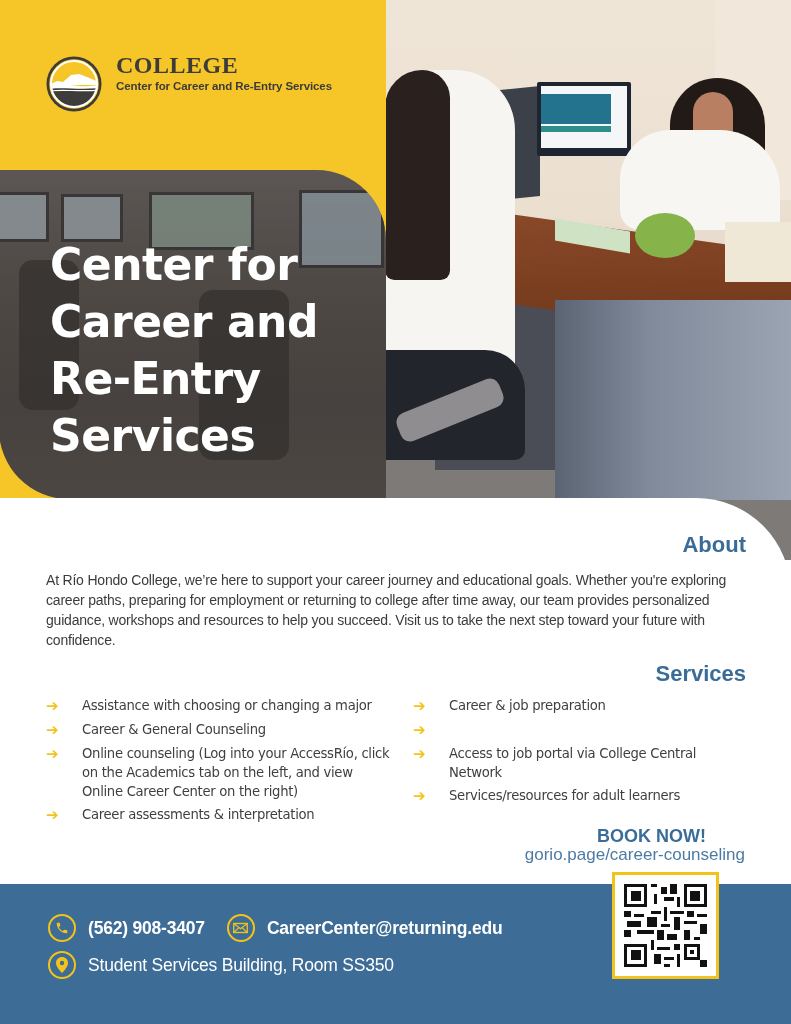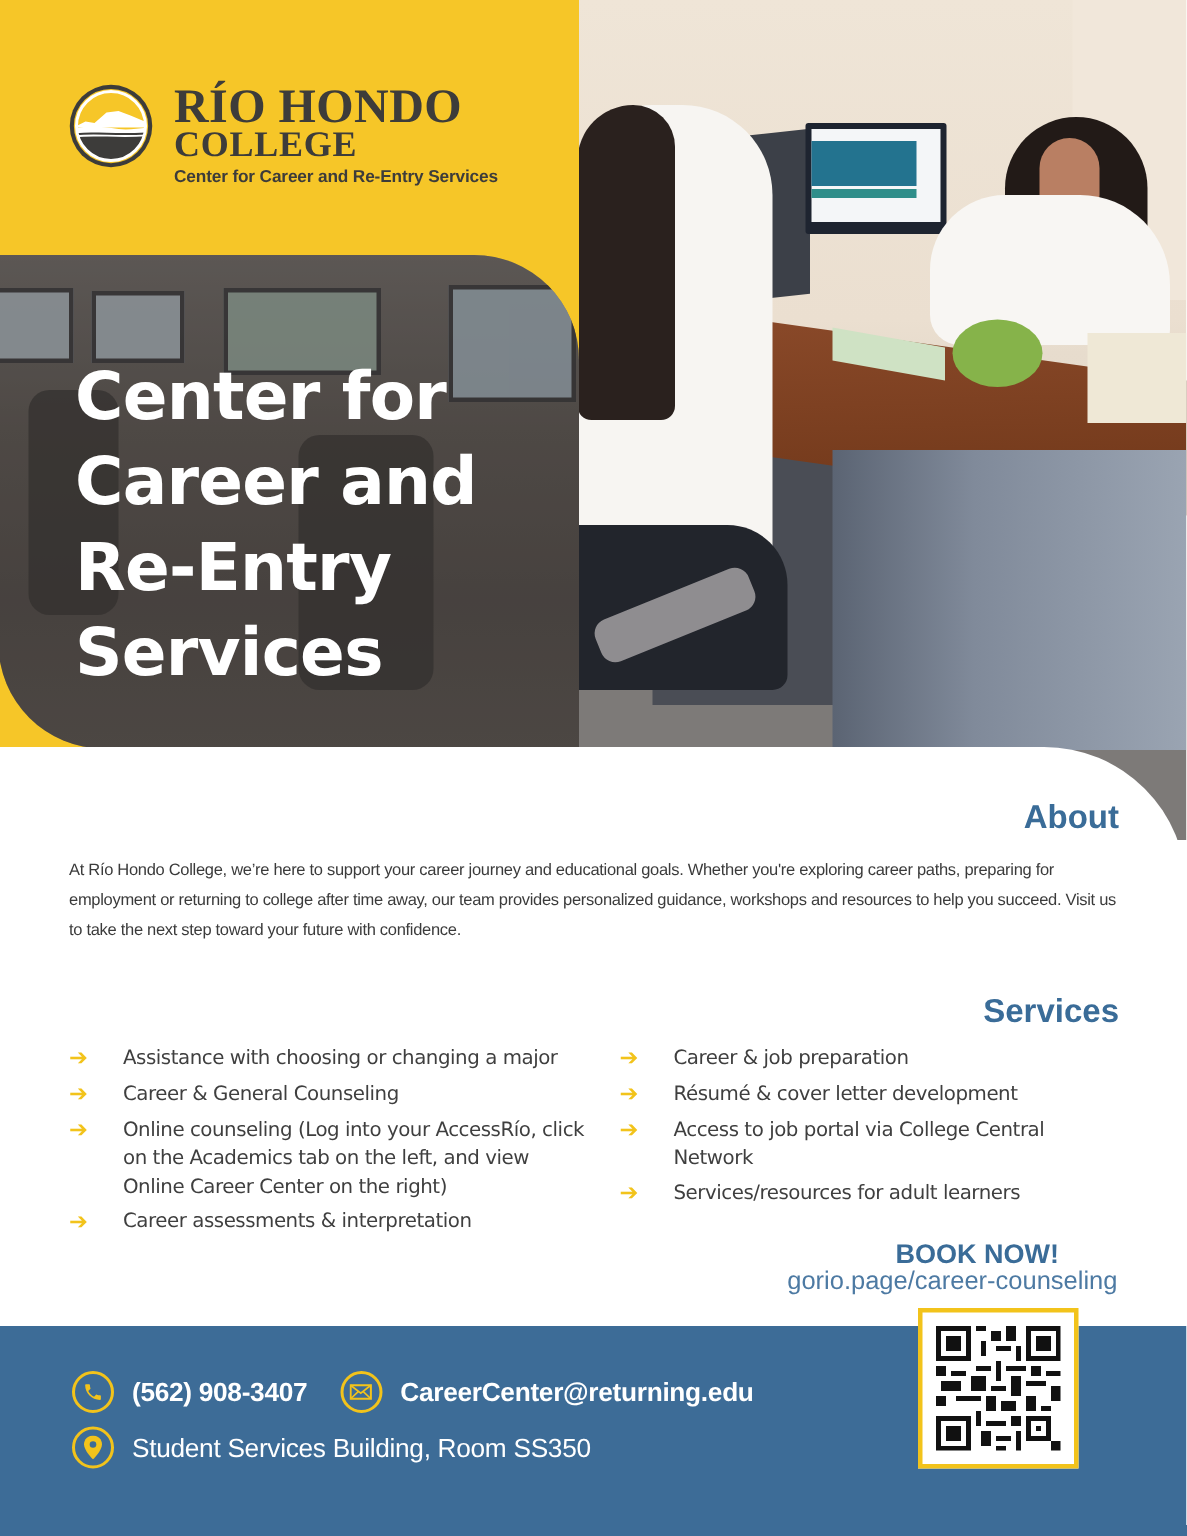--- a/index.html
+++ b/index.html
@@ -56,21 +56,21 @@
   .logo-dept { font-family: "Liberation Sans", sans-serif; font-weight: bold; color: #3d3c3a; font-size: 11.5px; margin-top: 4px; letter-spacing: -0.1px; }
 
   
   .sheet { position: absolute; left: 0; top: 498px; width: 791px; height: 390px; background: #ffffff; border-radius: 0 95px 0 0; }
 
   
   .section-head { position: absolute; left: 46px; display: flex; align-items: flex-end; width: 700px; flex-direction: column; }
   .section-head .h { font-family: "Liberation Sans", sans-serif; font-weight: bold; color: #336699; color: #3a6c98; font-size: 22px; line-height: 24px; }
   .section-head .rule { flex: 1; border-bottom: 1.5px solid #6f93b3; margin-bottom: 3px; margin-left: 1px; }
 
-  .about-text { position: absolute; left: 46px; top: 570px; width: 700px; color: #3b3b3b; font-family: "Liberation Sans", sans-serif; font-size: 11px; line-height: 20px; letter-spacing: -0.2px; }
+  .about-text { position: absolute; left: 46px; top: 570px; width: 700px; color: #3b3b3b; font-family: "Liberation Sans", sans-serif; font-size: 14px; line-height: 20px; letter-spacing: -0.2px; }
 
   .services { position: absolute; top: 696px; left: 46px; width: 700px; }
   .svc-col { position: absolute; top: 0; list-style: none; }
   .svc-col.left { left: 0; width: 345px; }
   .svc-col.right { left: 367px; width: 320px; }
   .svc-item { display: flex; align-items: flex-start; margin-bottom: 4px; }
   .svc-arrow { width: 36px; flex: none; color: #f2c31b; font-size: 15px; line-height: 20px; font-weight: bold; }
   .svc-label { color: #3f3f3f; font-family: "DejaVu Sans", sans-serif; font-size: 13.2px; line-height: 19px; letter-spacing: -0.3px; }
 
   .book { position: absolute; right: 46px; top: 826px; text-align: right; }
@@ -127,21 +127,20 @@
         <rect x="0" y="0" width="58" height="58" fill="#f6c628"></rect>
         <path d="M4 30 L12 26 L18 27 L26 20 L34 19 L42 22 L54 27 L56 30 Z" fill="#ffffff"></path>
         <path d="M4 31 C14 28 24 30 34 31 C42 32 50 30 56 30 L56 34 L4 34 Z" fill="#ffffff"></path>
         <path d="M4 34 C18 32 32 35 56 33 L56 58 L4 58 Z" fill="#3d3c3a"></path>
         <path d="M4 36 C18 34 34 37 56 35" stroke="#ffffff" stroke-width="1.2" fill="none"></path>
       </g>
       <circle cx="29" cy="29" r="23" fill="none" stroke="#ffffff" stroke-width="2"></circle>
       <circle cx="29" cy="29" r="25.5" fill="none" stroke="#3d3c3a" stroke-width="1.5"></circle>
     </svg>
     <div class="logo-text">
-      <div class="logo-name">RÍO HONDO</div>
       <div class="logo-sub">COLLEGE</div>
       <div class="logo-dept">Center for Career and Re-Entry Services</div>
     </div>
   </div>
 
   <div class="classroom">
     <div class="mon" style="left:-10px;top:22px;width:60px;height:50px;"></div>
     <div class="mon" style="left:62px;top:24px;width:62px;height:48px;"></div>
     <div class="mon" style="left:150px;top:22px;width:105px;height:58px;background:#9db5a8;"></div>
     <div class="mon" style="left:300px;top:20px;width:85px;height:78px;background:#a9bdc9;"></div>
@@ -190,21 +189,20 @@
       <span class="svc-label">Career assessments &amp; interpretation</span>
     </li>
   </ul>
   <ul class="svc-col right">
     <li class="svc-item">
       <span class="svc-arrow">➔</span>
       <span class="svc-label">Career &amp; job preparation</span>
     </li>
     <li class="svc-item">
       <span class="svc-arrow">➔</span>
-      <span class="svc-label">Résumé &amp; cover letter development</span>
     </li>
     <li class="svc-item">
       <span class="svc-arrow">➔</span>
       <span class="svc-label">Access to job portal via College Central Network</span>
     </li>
     <li class="svc-item">
       <span class="svc-arrow">➔</span>
       <span class="svc-label">Services/resources for adult learners</span>
     </li>
   </ul>

